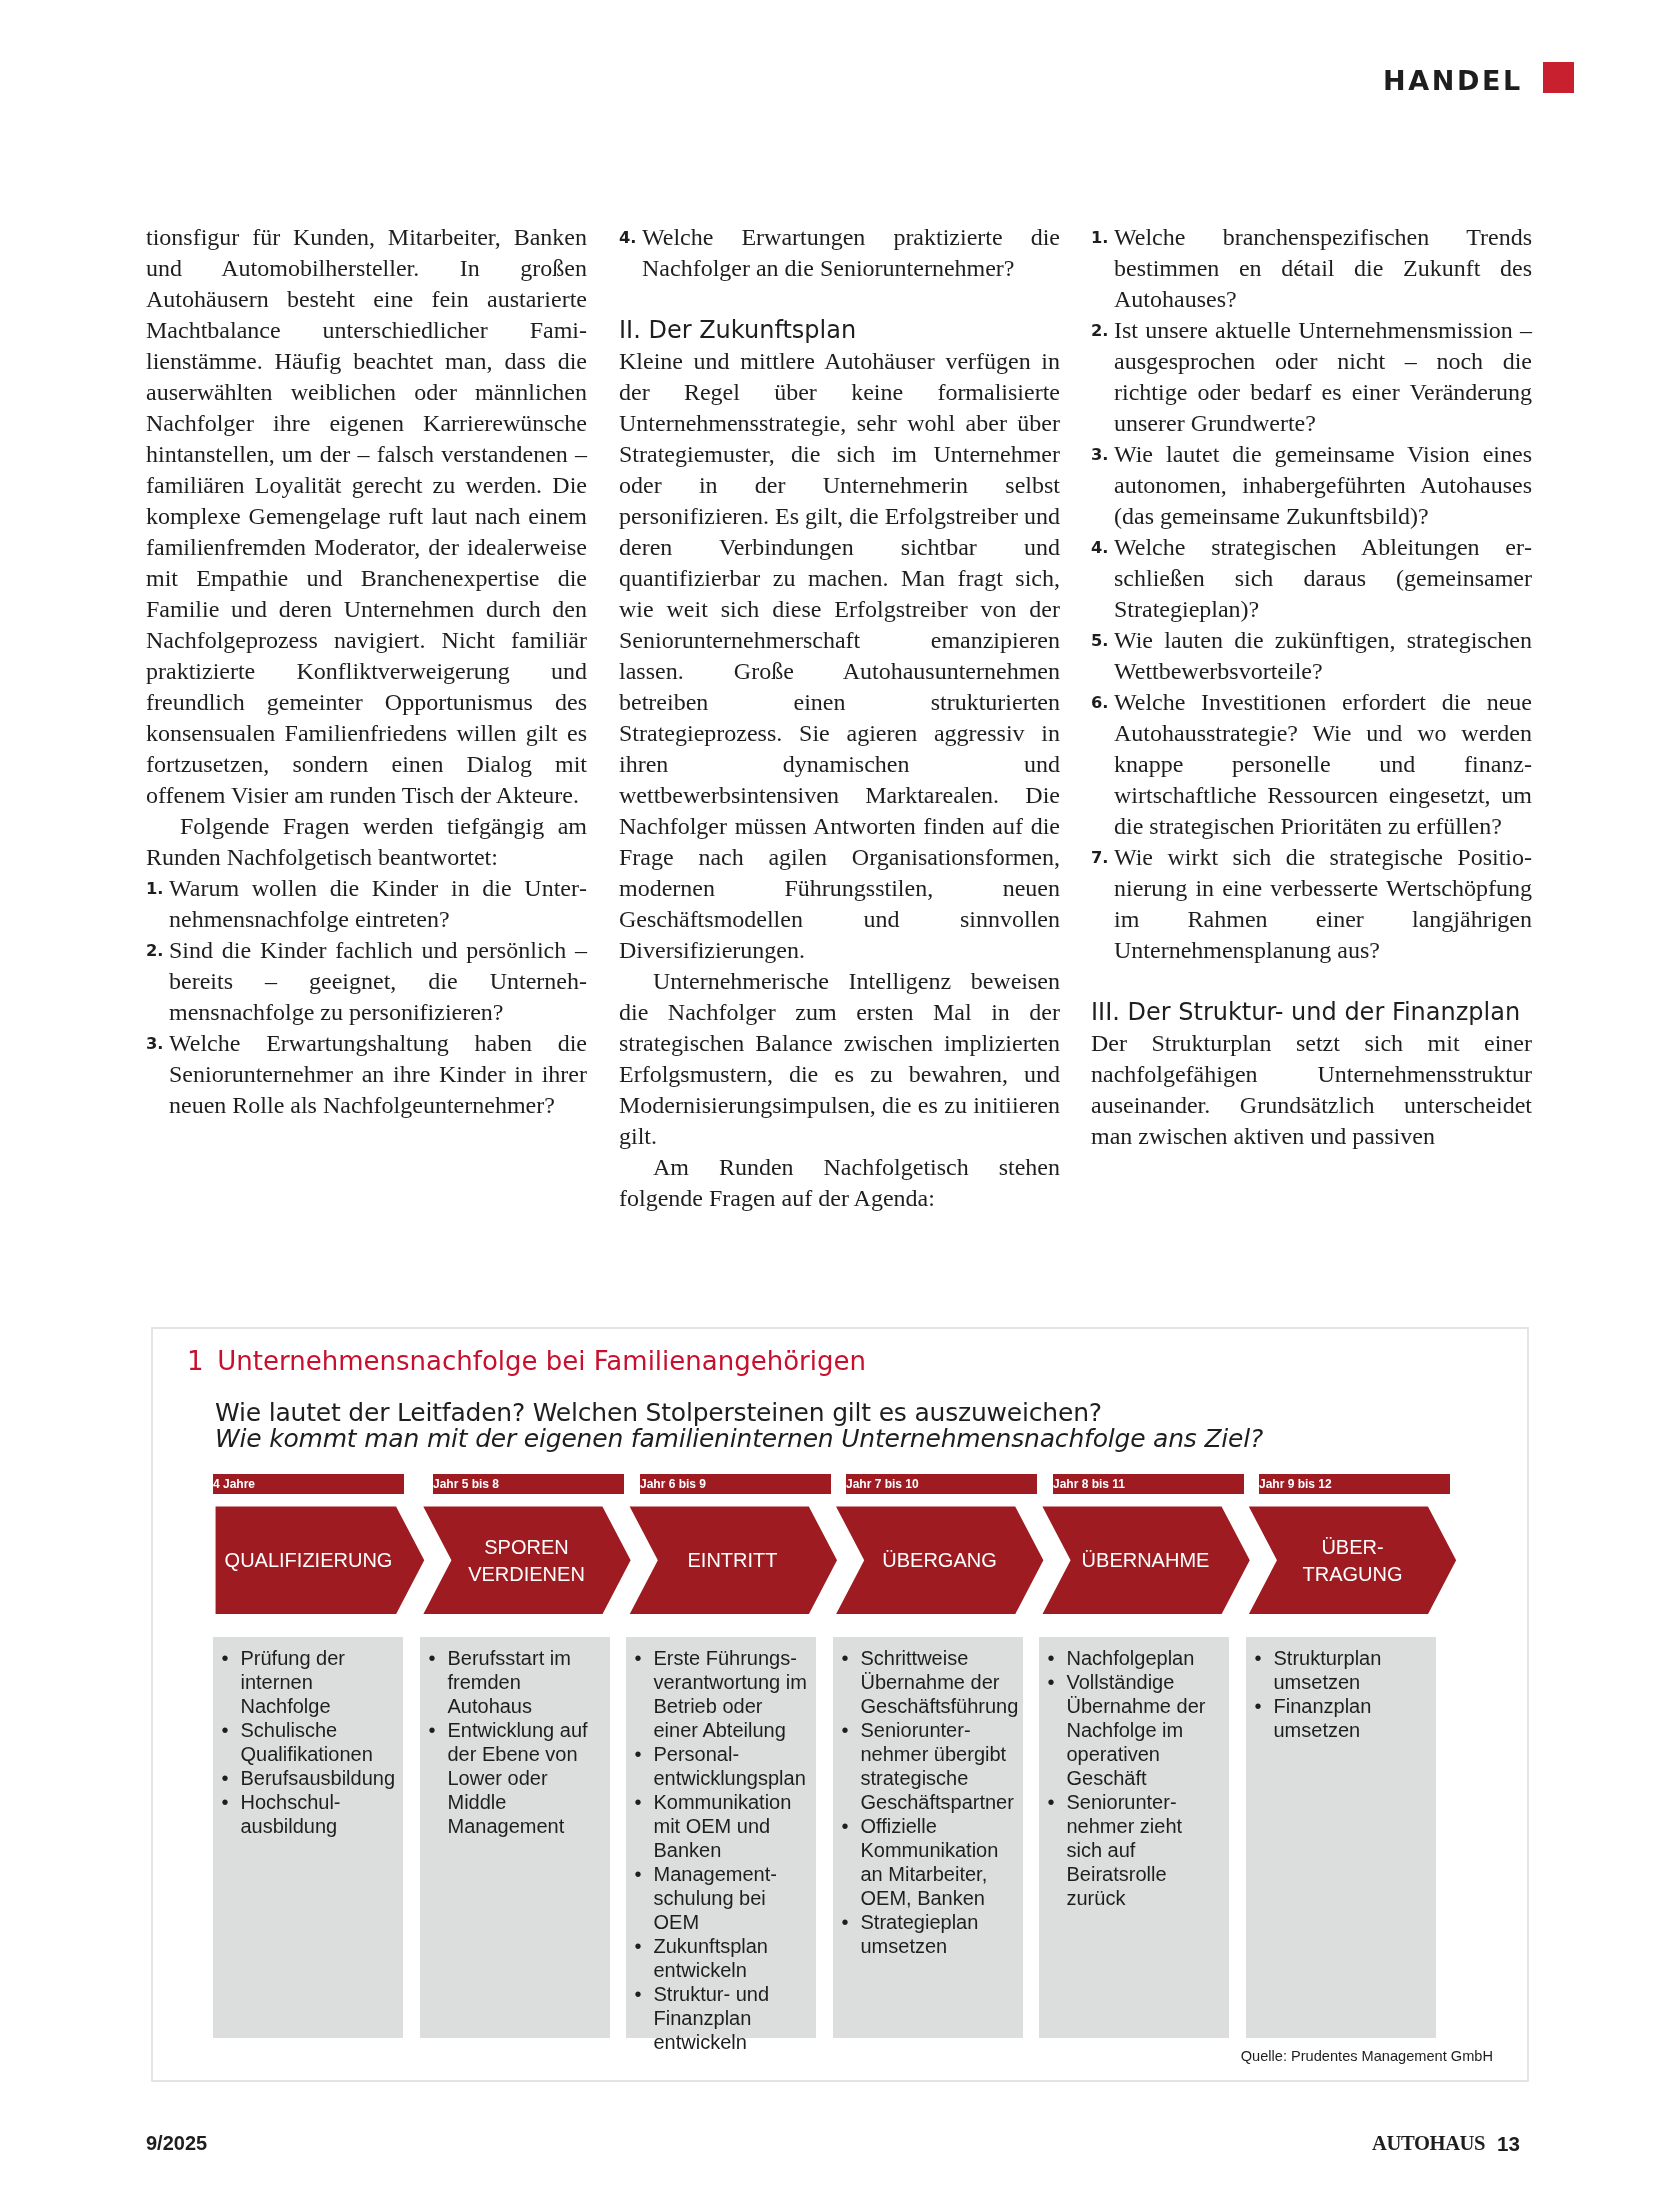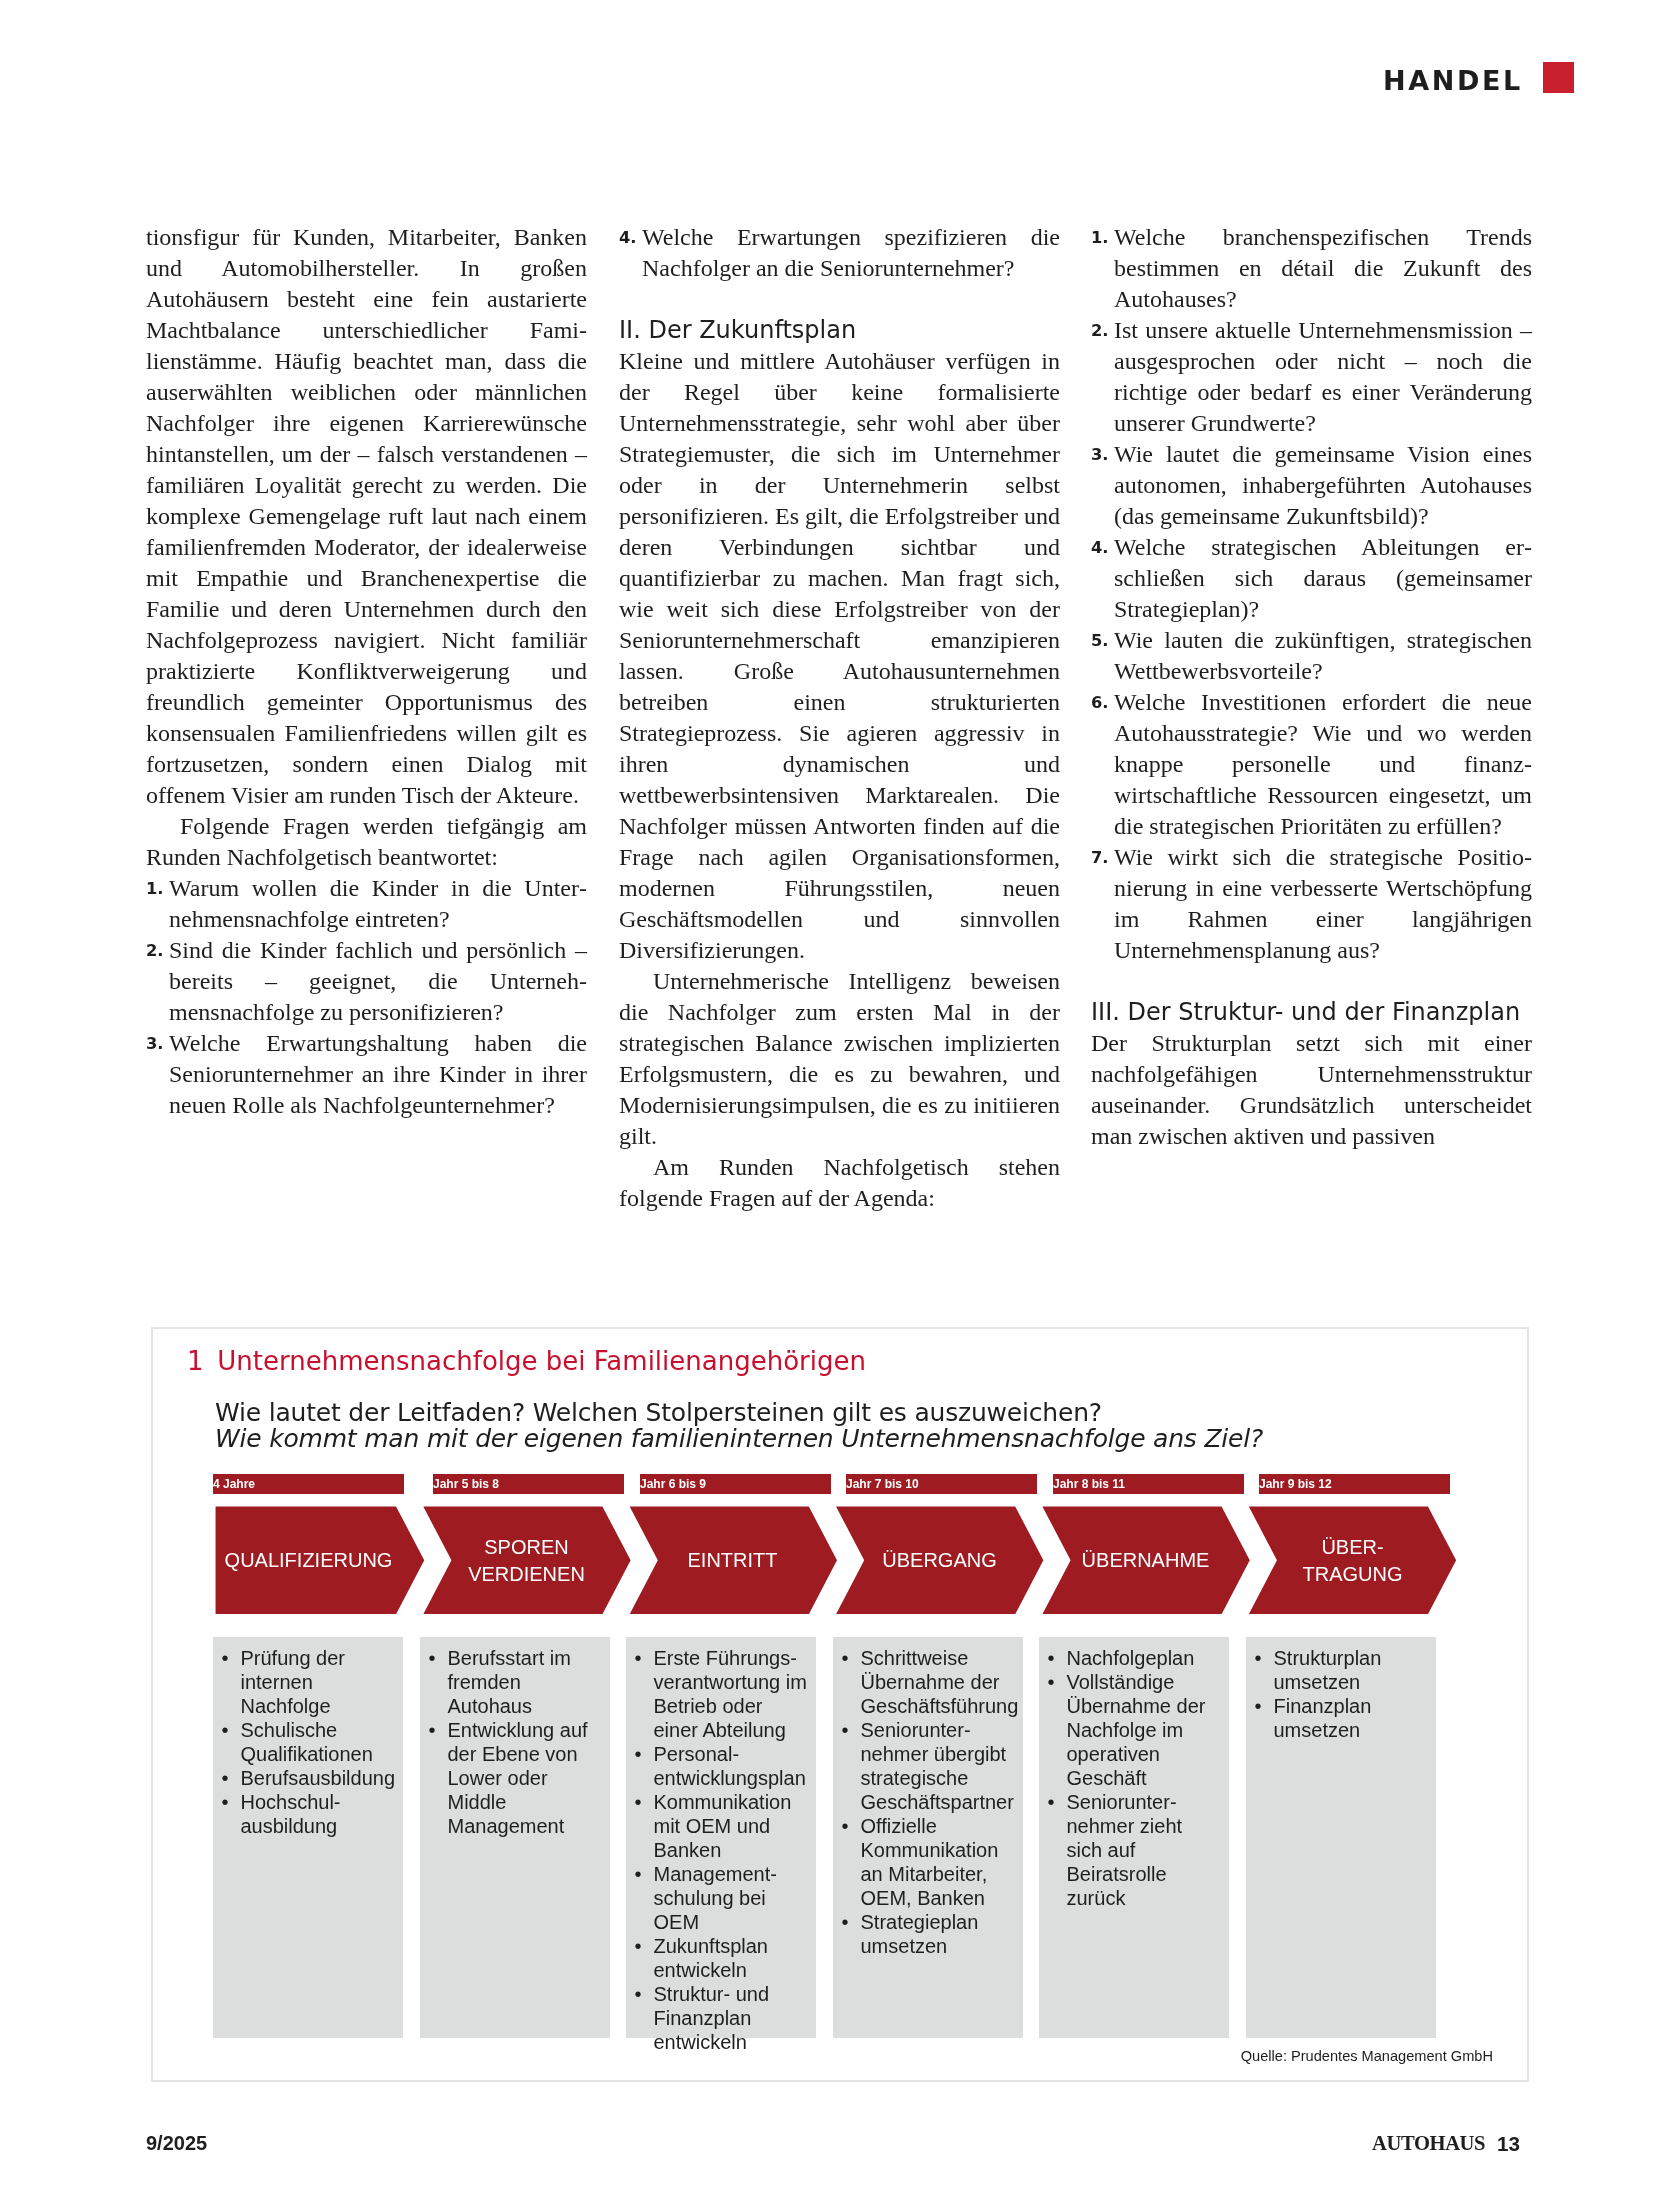--- a/index.html
+++ b/index.html
@@ -58,21 +58,21 @@
   <p class="indent">Folgende Fragen werden tiefgängig am Runden Nachfolgetisch beantwortet:</p>
   <ol>
     <li><span class="num">1.</span><span>Warum wollen die Kinder in die Unter­nehmensnachfolge eintreten?</span></li>
     <li><span class="num">2.</span><span>Sind die Kinder fachlich und persön­lich – bereits – geeignet, die Unterneh­mensnachfolge zu personifizieren?</span></li>
     <li><span class="num">3.</span><span>Welche Erwartungshaltung haben die Seniorunternehmer an ihre Kinder in ihrer neuen Rolle als Nachfolgeunter­nehmer?</span></li>
   </ol>
 </div>
 
 <div class="col col2">
   <ol>
-    <li><span class="num">4.</span><span>Welche Erwartungen spezifizieren die Nachfolger an die Seniorunternehmer?</span></li>
+    <li><span class="num">4.</span><span>Welche Erwartungen praktizierte die Nachfolger an die Seniorunternehmer?</span></li>
   </ol>
   <div class="gap"></div>
   <h3>II. Der Zukunftsplan</h3>
   <p>Kleine und mittlere Autohäuser verfügen in der Regel über keine formalisierte Unternehmensstrategie, sehr wohl aber über Strategiemuster, die sich im Unter­nehmer oder in der Unternehmerin selbst personifizieren. Es gilt, die Er­folgstreiber und deren Verbindungen sichtbar und quantifizierbar zu machen. Man fragt sich, wie weit sich diese Er­folgstreiber von der Seniorunternehmer­schaft emanzipieren lassen. Große Auto­hausunternehmen betreiben einen strukturierten Strategieprozess. Sie agieren aggressiv in ihren dynamischen und wettbewerbsintensiven Marktarea­len. Die Nachfolger müssen Antworten finden auf die Frage nach agilen Organi­sationsformen, modernen Führungssti­len, neuen Geschäftsmodellen und sinn­vollen Diversifizierungen.</p>
   <p class="indent">Unternehmerische Intelligenz bewei­sen die Nachfolger zum ersten Mal in der strategischen Balance zwischen impli­zierten Erfolgsmustern, die es zu bewah­ren, und Modernisierungsimpulsen, die es zu initiieren gilt.</p>
   <p class="indent">Am Runden Nachfolgetisch stehen folgende Fragen auf der Agenda:</p>
 </div>
 
 <div class="col col3">
   <ol>

